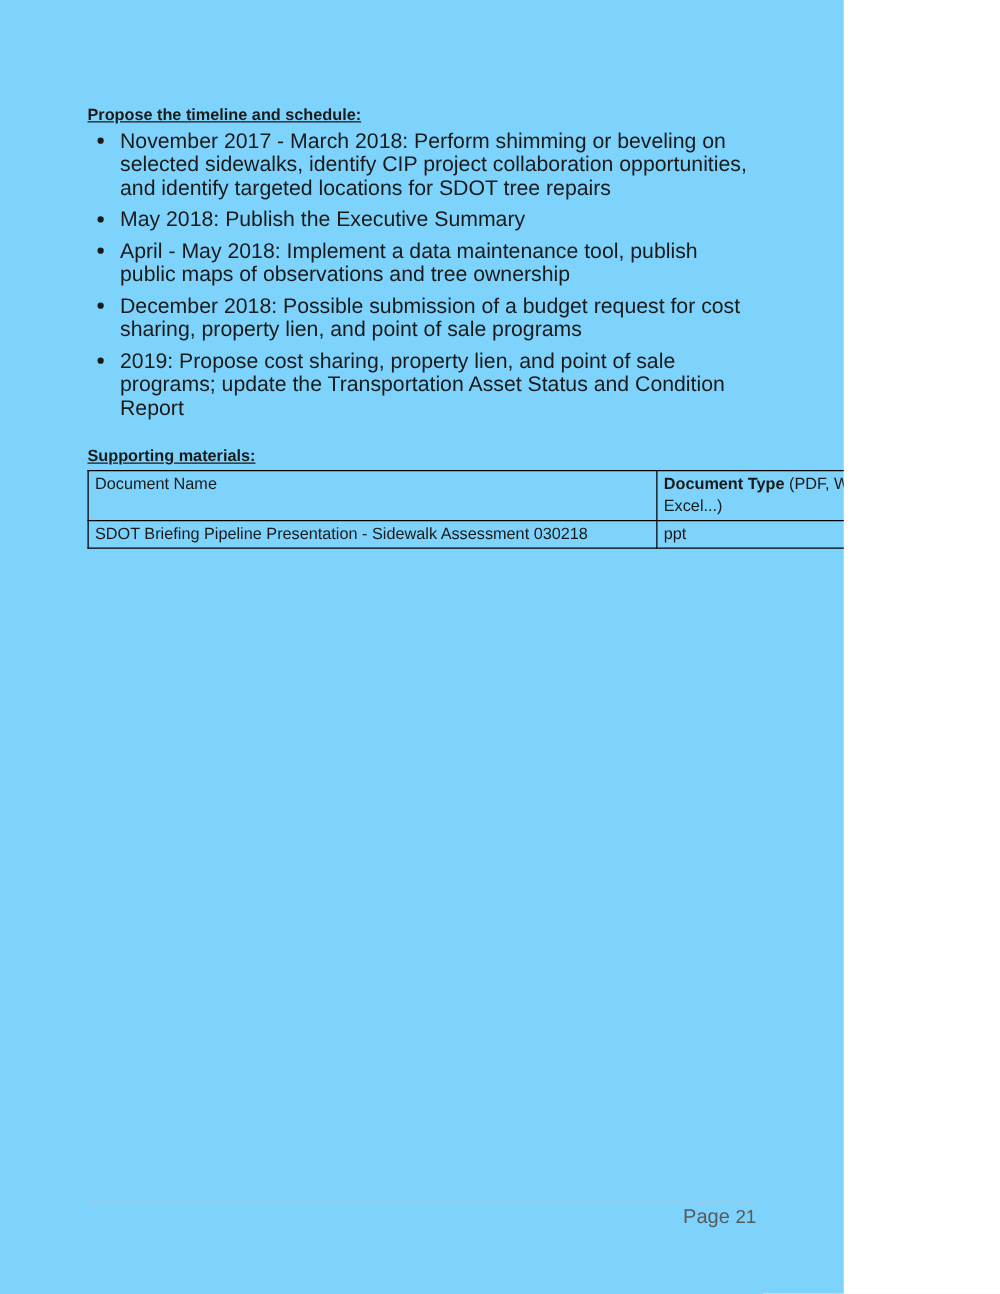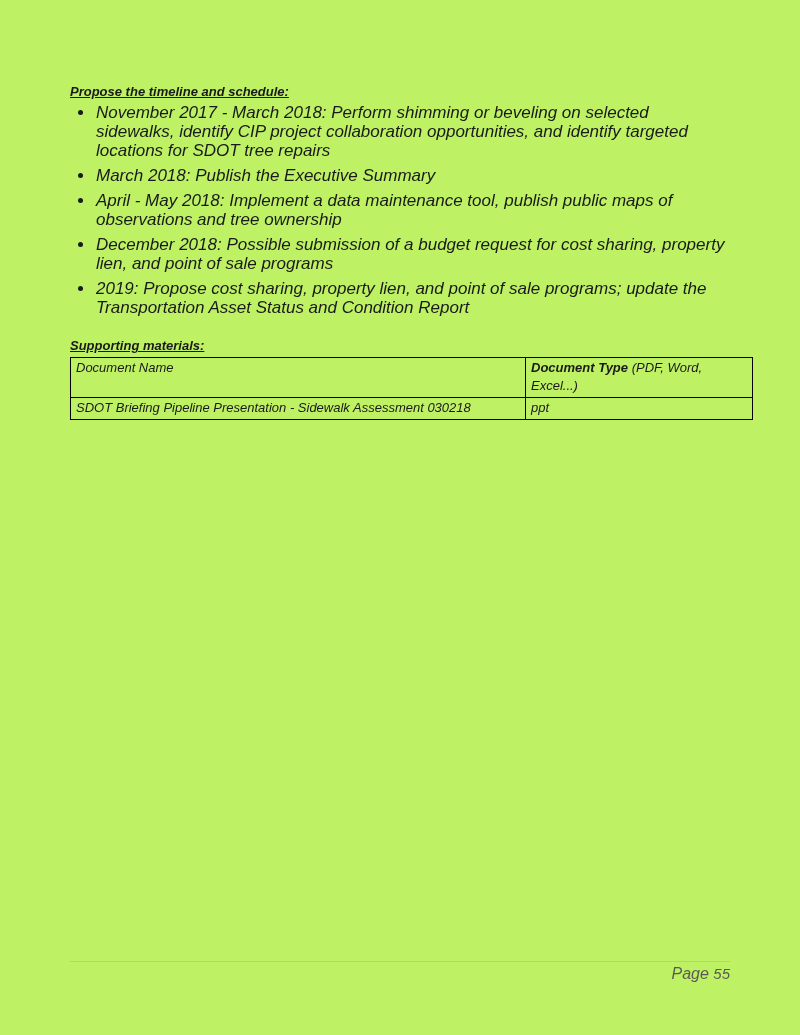--- a/index.html
+++ b/index.html
@@ -2,27 +2,26 @@
 <html><head>
 <meta charset="utf-8">
 <style>
   html, body {
     margin: 0;
     padding: 0;
     background: #ffffff;
   }
   .page {
     position: relative;
-    width: 800px;
+    width: 675px;
     height: 1035px;
-    background: #bef264;
+    background: #7dd3fc;
     font-family: "Liberation Sans", sans-serif;
     color: #1a1a1a;
     overflow: hidden;
-    font-style: italic;
   }
   .content {
     padding: 84px 70px 0 70px;
   }
   .section-heading {
     font-size: 13px;
     font-weight: bold;
     text-decoration: underline;
     margin: 0 0 4px 0;
     color: #1a1a1a;
@@ -86,21 +85,21 @@
 </head>
 <body>
 
 <div class="page">
   <div class="content">
 
     <h2 class="section-heading">Propose the timeline and schedule:</h2>
 
     <ul class="bullets">
       <li>November 2017 - March 2018: Perform shimming or beveling on selected sidewalks, identify CIP project collaboration opportunities, and identify targeted locations for SDOT tree repairs</li>
-      <li>March 2018: Publish the Executive Summary</li>
+      <li>May 2018: Publish the Executive Summary</li>
       <li>April - May 2018: Implement a data maintenance tool, publish public maps of observations and tree ownership</li>
       <li>December 2018: Possible submission of a budget request for cost sharing, property lien, and point of sale programs</li>
       <li>2019: Propose cost sharing, property lien, and point of sale programs; update the Transportation Asset Status and Condition Report</li>
     </ul>
 
     <div class="supporting-section">
       <h2 class="section-heading">Supporting materials:</h2>
 
       <table class="materials">
         <tbody>
@@ -113,15 +112,15 @@
           <td>ppt</td>
         </tr>
       </tbody>
         </table>
     </div>
 
   </div>
 
   <div class="footer">
     <span class="page-label">Page</span>
-    <span class="page-number">55</span>
+    <span class="page-number">21</span>
   </div>
 </div>
 
 </body></html>

